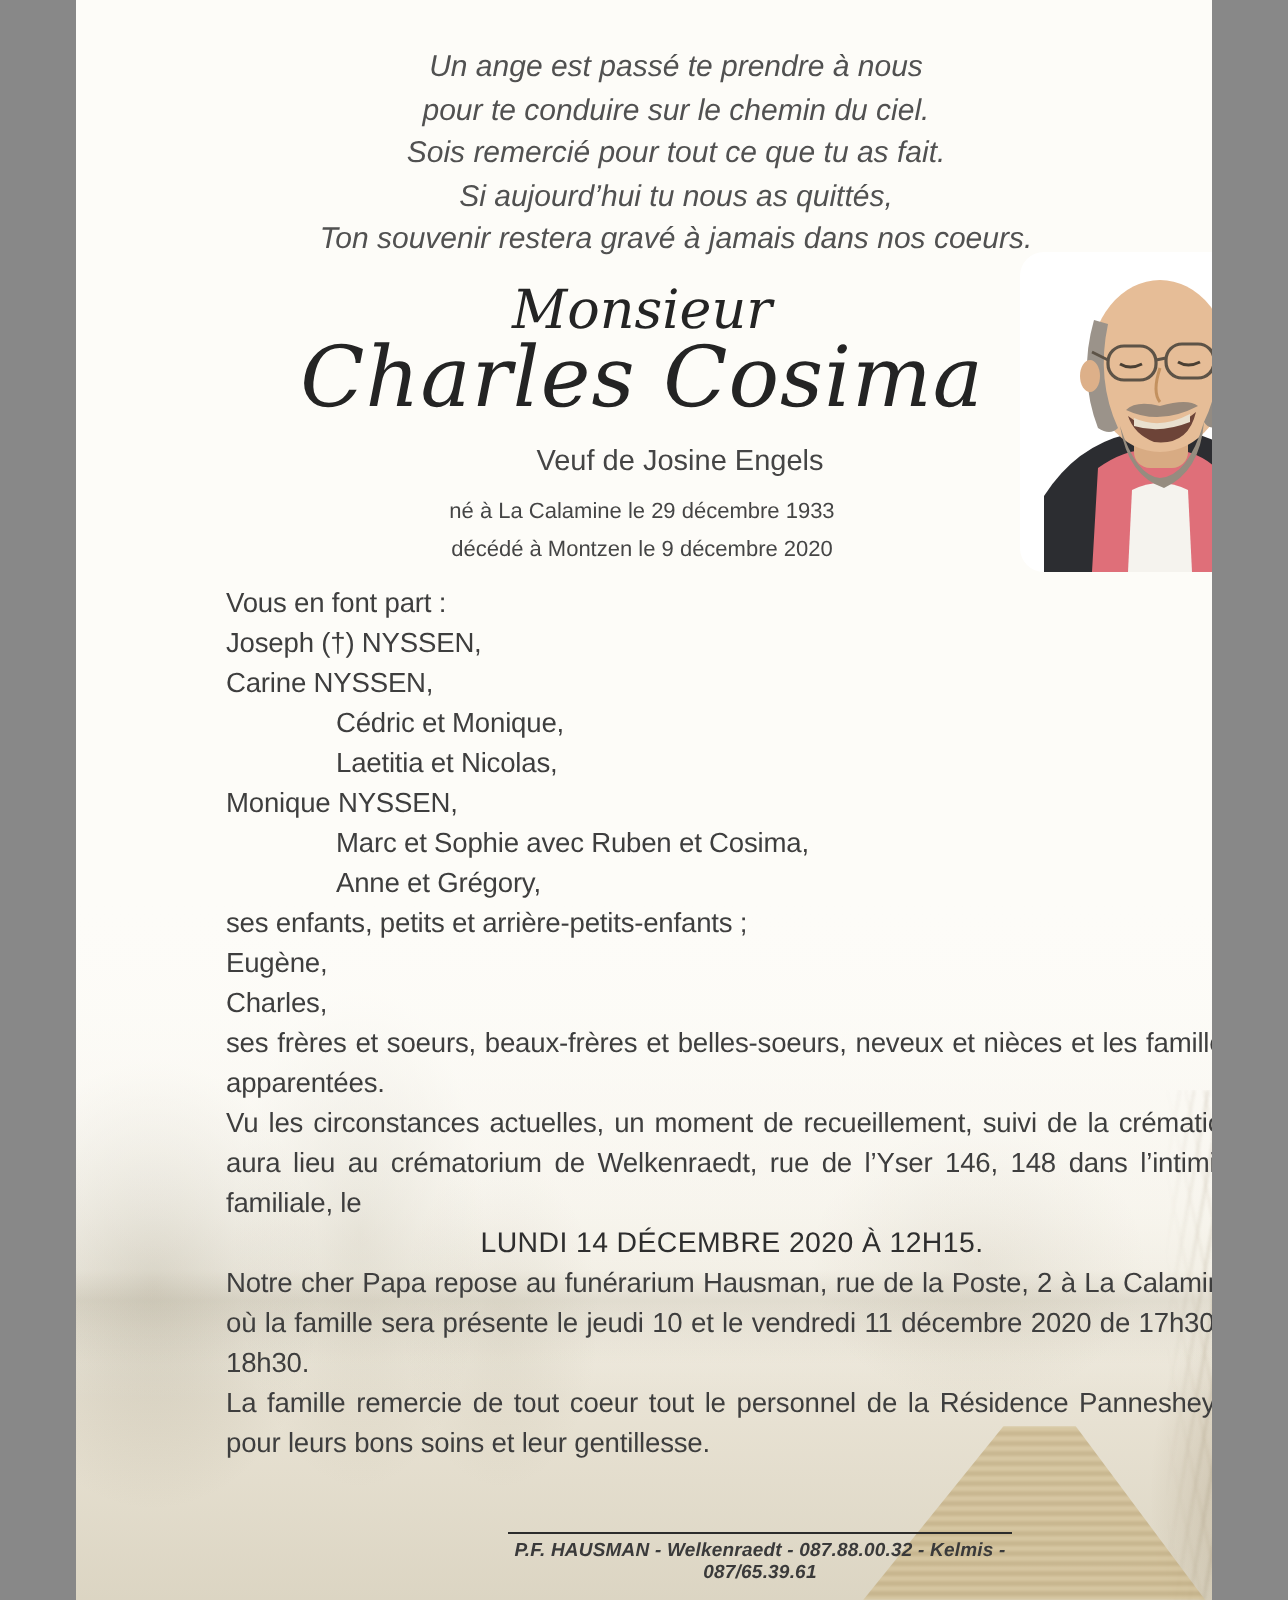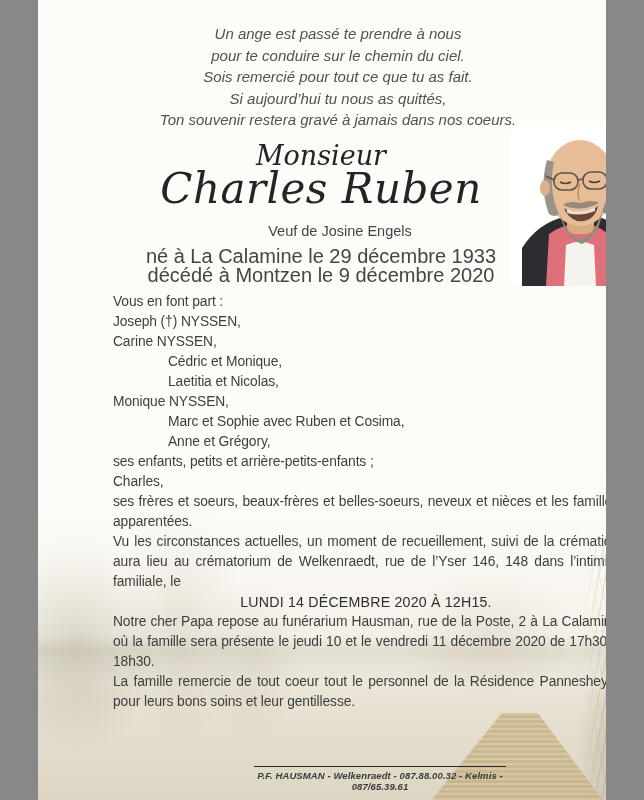--- a/index.html
+++ b/index.html
@@ -43,21 +43,21 @@
   .poem {
     position:absolute; top:23px; left:0; width:600px;
     text-align:center; font-style:italic; font-size:15px; line-height:21.6px; color:#515151;
   }
 
   
   .header { position:absolute; top:141px; left:0; width:566px; text-align:center; color:#242424; }
   .title  { font-family:"DejaVu Serif", serif; font-style:italic; font-size:27px; line-height:30px; }
   .name   { font-family:"DejaVu Serif", serif; font-style:italic; font-size:42px; line-height:46px; margin-top:-5px; letter-spacing:0.5px; }
   .relation { font-size:14.5px; margin-top:11px; color:#454545;padding-left:38px; }
-  .dates    { font-size:20px; line-height:19px; margin-top:8px; color:#454545; }
+  .dates    { font-size:11px; line-height:19px; margin-top:8px; color:#454545; }
 
   
   .photo { position:absolute; left:472px; top:126px; width:140px; height:160px; }
 
   
   .content {
     position:absolute; left:75px; top:292px; width:506px;
     font-size:13.8px; line-height:20px; letter-spacing:-0.1px; color:#3e3e3e;
   }
   .content p { margin:0; } .mt5 { margin-top:5px; } .mt4 { margin-top:4px; }
@@ -86,21 +86,21 @@
   <div class="poem">
     <div>Un ange est passé te prendre à nous</div>
     <div>pour te conduire sur le chemin du ciel.</div>
     <div>Sois remercié pour tout ce que tu as fait.</div>
     <div>Si aujourd’hui tu nous as quittés,</div>
     <div>Ton souvenir restera gravé à jamais dans nos coeurs.</div>
   </div>
 
   <div class="header">
     <div class="title">Monsieur</div>
-    <div class="name">Charles Ruben</div>
+    <div class="name">Charles Cosima</div>
     <div class="relation">Veuf de Josine Engels</div>
     <div class="dates">
       <div>né à La Calamine le 29 décembre 1933</div>
       <div>décédé à Montzen le 9 décembre 2020</div>
     </div>
   </div>
 
   <svg class="photo" viewBox="0 0 140 160" aria-hidden="true">
     <rect x="0" y="0" width="140" height="160" rx="12" fill="#ffffff"></rect>
 
@@ -144,20 +144,21 @@
     <p class="mt8">Joseph (†) NYSSEN,</p>
     <p class="mt5">Carine NYSSEN,</p>
     <p class="indent">Cédric et Monique,</p>
     <p class="indent">Laetitia et Nicolas,</p>
     <p>Monique NYSSEN,</p>
     <p class="indent">Marc et Sophie avec Ruben et Cosima,</p>
     <p class="indent">Anne et Grégory,</p>
 
     <p class="note neg2">ses enfants, petits et arrière-petits-enfants ;</p>
 
+    <p class="neg2">Eugène,</p>
     <p class="neg4">Charles,</p>
 
     <p class="just mt3">ses frères et soeurs, beaux-frères et belles-soeurs, neveux et nièces et les familles apparentées.</p>
 
     <p class="just mt5">Vu les circonstances actuelles, un moment de recueillement, suivi de la crémation aura lieu au crématorium de Welkenraedt, rue de l’Yser 146, 148 dans l’intimité familiale, le</p>
 
     <p class="date-line mt4">LUNDI 14 DÉCEMBRE 2020 À 12H15.</p>
 
     <p class="just mt4">Notre cher Papa repose au funérarium Hausman, rue de la Poste, 2 à La Calamine où la famille sera présente le jeudi 10 et le vendredi 11 décembre 2020 de 17h30 à 18h30.</p>
 

